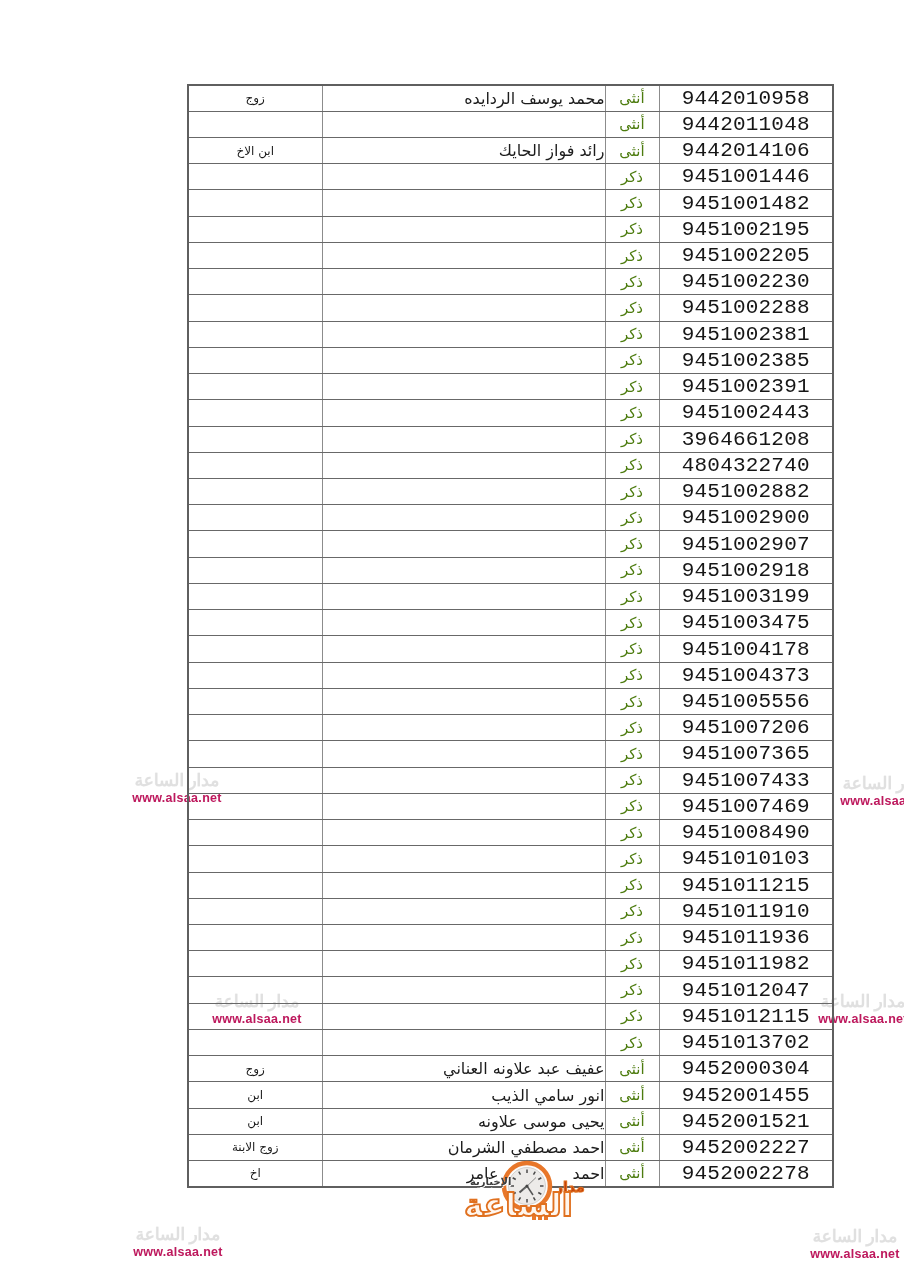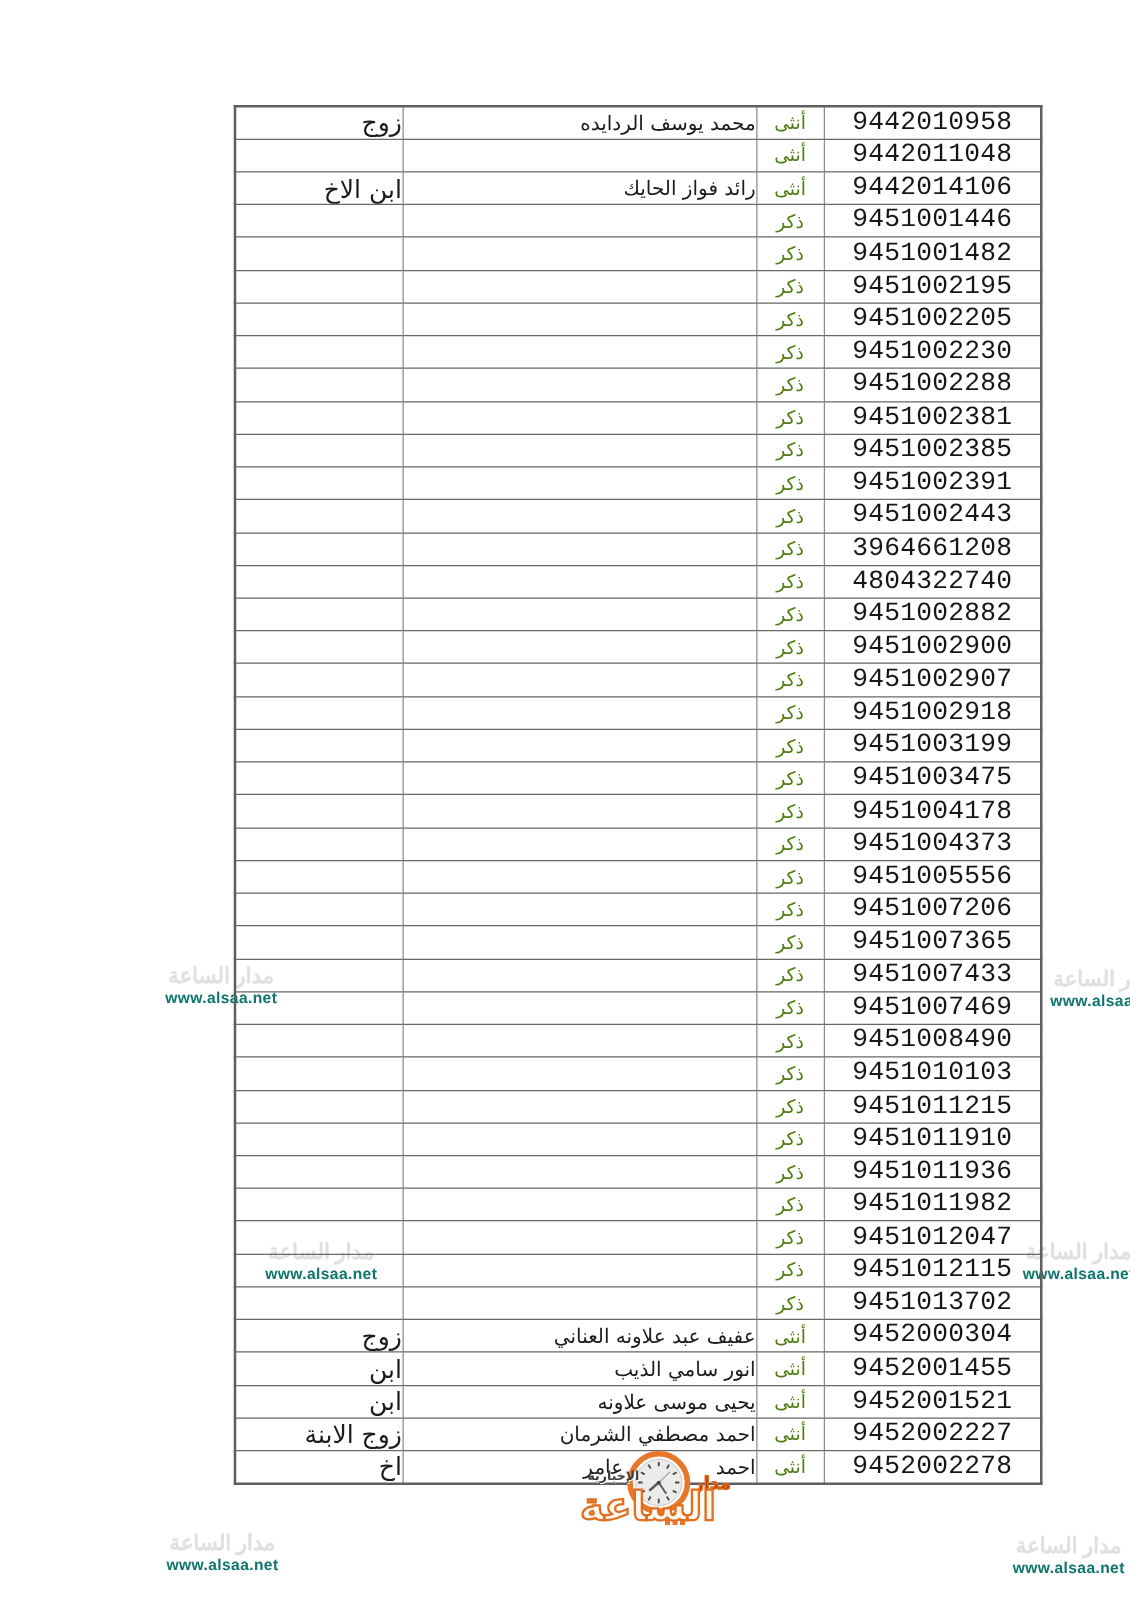--- a/index.html
+++ b/index.html
@@ -6,42 +6,42 @@
   body{width:904px;height:1280px;position:relative;overflow:hidden;
        font-family:"DejaVu Sans",sans-serif;}
 
   
   .wm{position:absolute;width:130px;text-align:center;z-index:0;line-height:1.25;
       user-select:none;}
   .wm .l1{font-family:Liberation Serif, serif;font-weight:bold;font-size:17px;
           color:#e0e0e0;text-shadow:1px 1px 0 rgba(255,255,255,.95),
           -0.5px -0.5px 0 rgba(0,0,0,.05);}
   .wm .l2{font-family:"Liberation Sans",sans-serif;font-weight:bold;font-size:12.5px;
-          color:#0f766e;letter-spacing:.3px;
+          color:#be185d;letter-spacing:.3px;
           text-shadow:1px 1px 0 rgba(255,255,255,.95),-0.5px -0.5px 0 rgba(0,0,0,.05);}
   .wm1{left:112px;top:770px;}
   .wm2{left:820px;top:773px;}
   .wm3{left:192px;top:991px;}
   .wm4{left:798px;top:991px;}
   .wm5{left:113px;top:1224px;}
   .wm6{left:790px;top:1226px;}
 
   
   table.records{position:absolute;left:187px;top:84px;width:645px;z-index:1;
       border-collapse:collapse;table-layout:fixed;direction:rtl;
       border:2px solid #5f5f5f;background:transparent;}
   table.records td{border:1.5px solid #8c8c8c;border-top-color:#686868;
       border-bottom-color:#686868;height:26.24px;box-sizing:border-box;
       padding:0;vertical-align:middle;white-space:nowrap;overflow:hidden;}
   td.c-num{font-family:Liberation Mono, monospace;font-size:21px;color:#161616;
       text-align:center;direction:ltr;letter-spacing:.2px;}
   td.c-gen{font-size:15px;color:#4d7c0f;text-align:center;}
   td.c-name{font-size:16px;color:#1c1c1c;text-align:right;padding-right:12px;
       padding-left:4px;}
-  td.c-rel{font-size:20px;color:#1c1c1c;}
+  td.c-rel{font-size:12px;color:#1c1c1c;text-align:center;}
   .name-split{display:inline-flex;column-gap:74px;}
 
   
   .logo{position:absolute;left:462px;top:1150px;width:140px;height:82px;z-index:5;}
   .logo-clock{position:absolute;left:39px;top:10px;}
   .logo-feet{position:absolute;left:70px;top:60px;display:flex;gap:2.5px;}
   .logo-feet i{display:block;width:3.5px;height:10px;background:#e8772a;}
   .logo-big{position:absolute;left:2px;top:36px;
       font-family:"DejaVu Sans",sans-serif;font-weight:800;font-size:32px;
       letter-spacing:1px;color:#fff6ee;-webkit-text-stroke:1.8px #e0701f;

